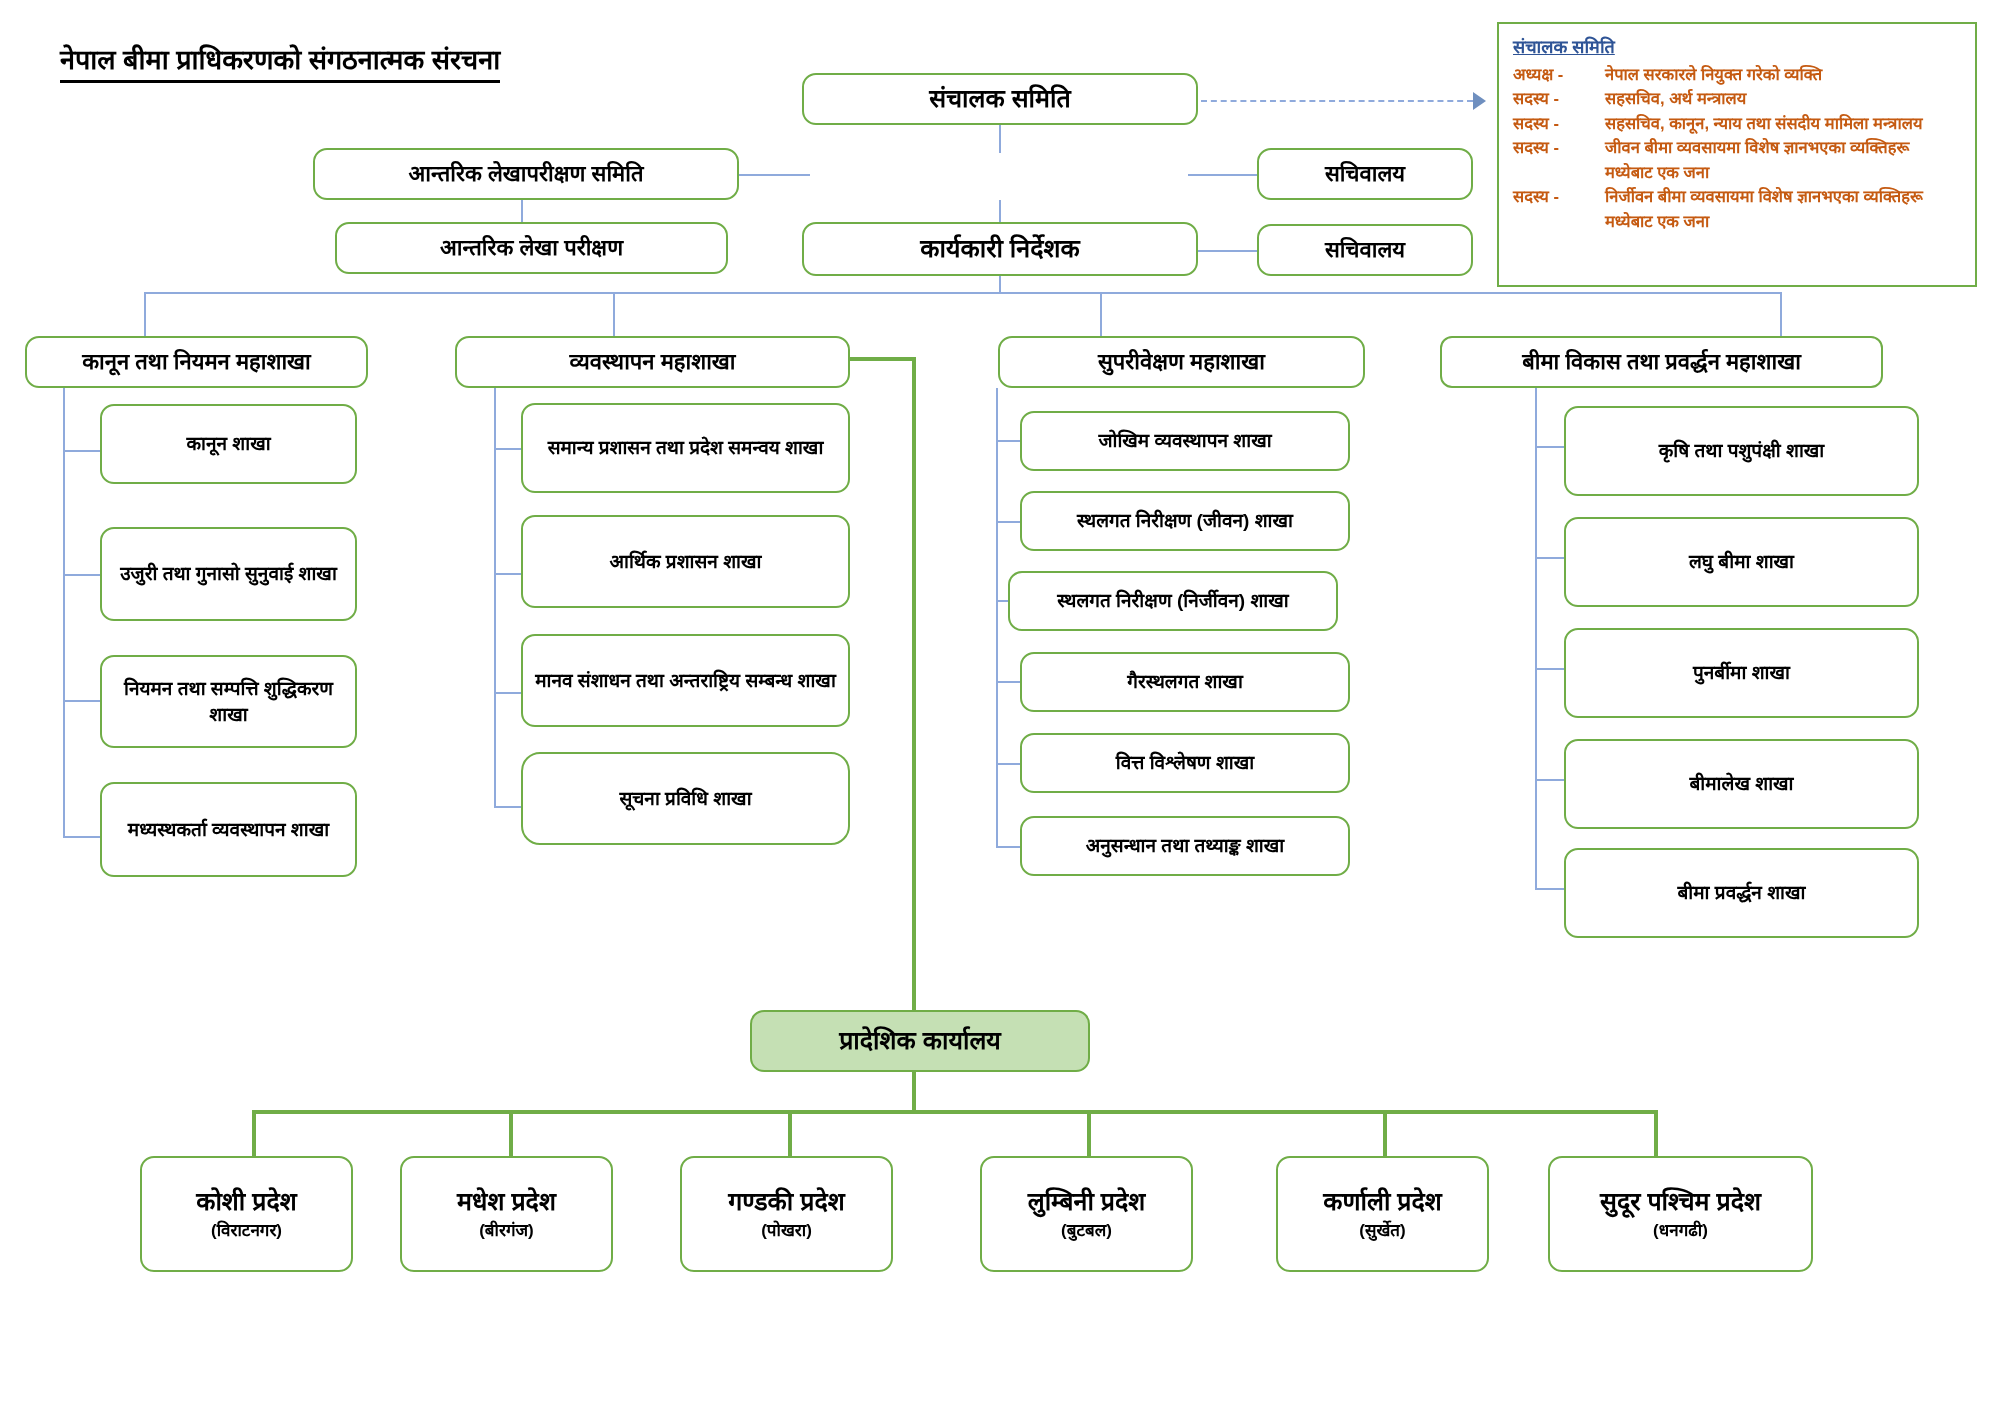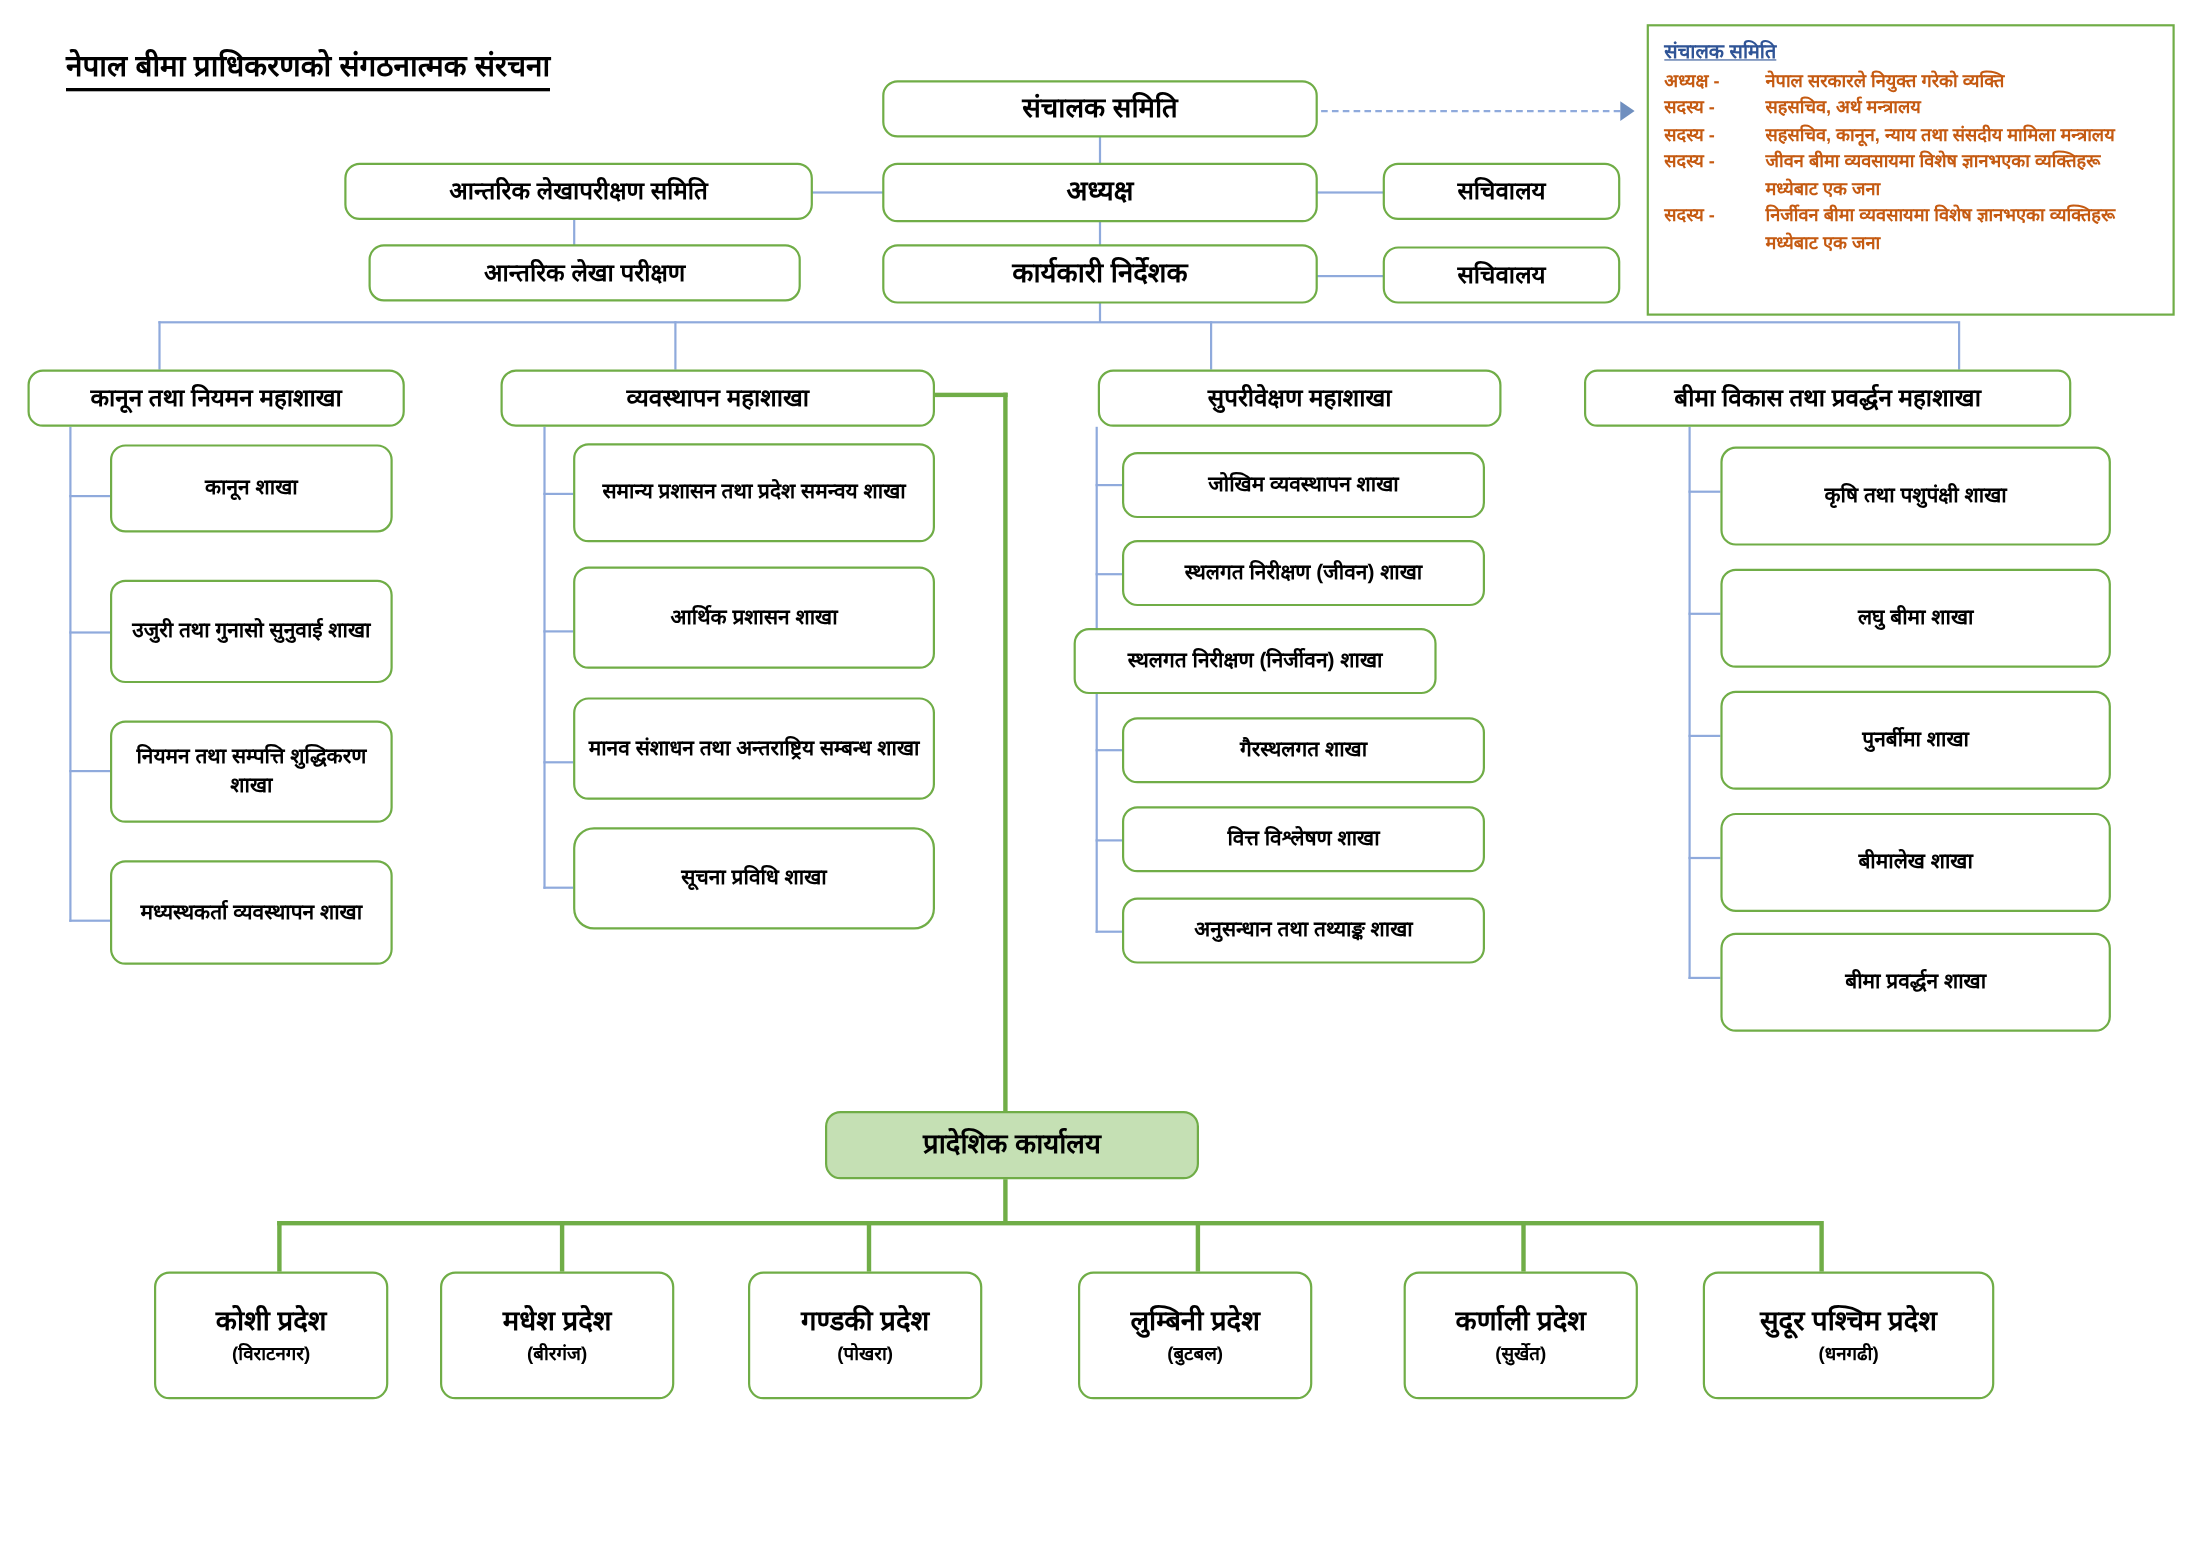--- a/index.html
+++ b/index.html
@@ -146,23 +146,20 @@
 
   <div class="ln v" style="left:144px;top:292px;height:44px;"></div>
   <div class="ln v" style="left:613px;top:292px;height:44px;"></div>
   <div class="ln v" style="left:1100px;top:292px;height:44px;"></div>
   <div class="ln v" style="left:1780px;top:292px;height:44px;"></div>
 
   <div class="box t-lg" style="left:802px;top:73px;width:396px;height:52px;">
     <span class="lbl">संचालक समिति</span>
   </div>
 
-  <div class="box t-lg" style="left:802px;top:148px;width:396px;height:54px;">
-    <span class="lbl">अध्यक्ष</span>
-  </div>
 
   <div class="box t-lg" style="left:802px;top:222px;width:396px;height:54px;">
     <span class="lbl">कार्यकारी निर्देशक</span>
   </div>
 
   <div class="box t-md" style="left:313px;top:148px;width:426px;height:52px;">
     <span class="lbl">आन्तरिक लेखापरीक्षण समिति</span>
   </div>
 
   <div class="box t-md" style="left:335px;top:222px;width:393px;height:52px;">
@@ -235,21 +232,21 @@
   <div class="ln h" style="left:996px;top:681px;width:24px;"></div>
   <div class="ln h" style="left:996px;top:763px;width:24px;"></div>
   <div class="ln h" style="left:996px;top:846px;width:24px;"></div>
 
   <div class="box t-sm" style="left:1020px;top:411px;width:330px;height:60px;">
     <span class="lbl">जोखिम व्यवस्थापन शाखा</span>
   </div>
   <div class="box t-sm" style="left:1020px;top:491px;width:330px;height:60px;">
     <span class="lbl">स्थलगत निरीक्षण (जीवन) शाखा</span>
   </div>
-  <div class="box t-sm" style="left:976px;top:571px;width:330px;height:60px;">
+  <div class="box t-sm" style="left:1008px;top:571px;width:330px;height:60px;">
     <span class="lbl">स्थलगत निरीक्षण (निर्जीवन) शाखा</span>
   </div>
   <div class="box t-sm" style="left:1020px;top:652px;width:330px;height:60px;">
     <span class="lbl">गैरस्थलगत शाखा</span>
   </div>
   <div class="box t-sm" style="left:1020px;top:733px;width:330px;height:60px;">
     <span class="lbl">वित्त विश्लेषण शाखा</span>
   </div>
   <div class="box t-sm" style="left:1020px;top:816px;width:330px;height:60px;">
     <span class="lbl">अनुसन्धान तथा तथ्याङ्क शाखा</span>

